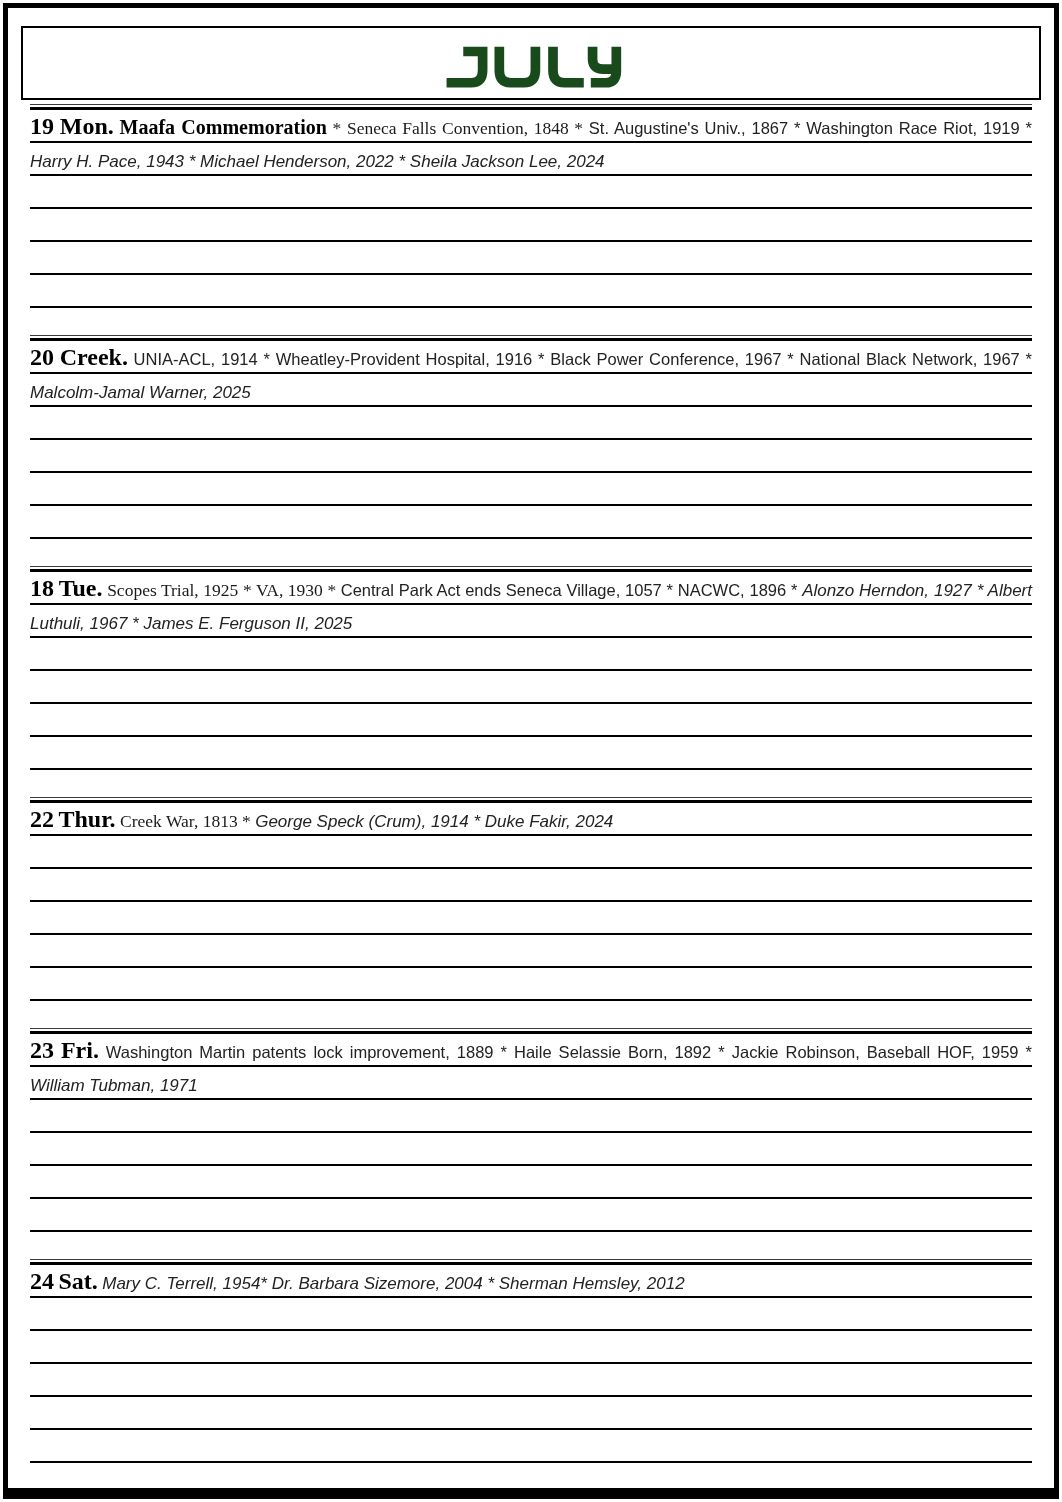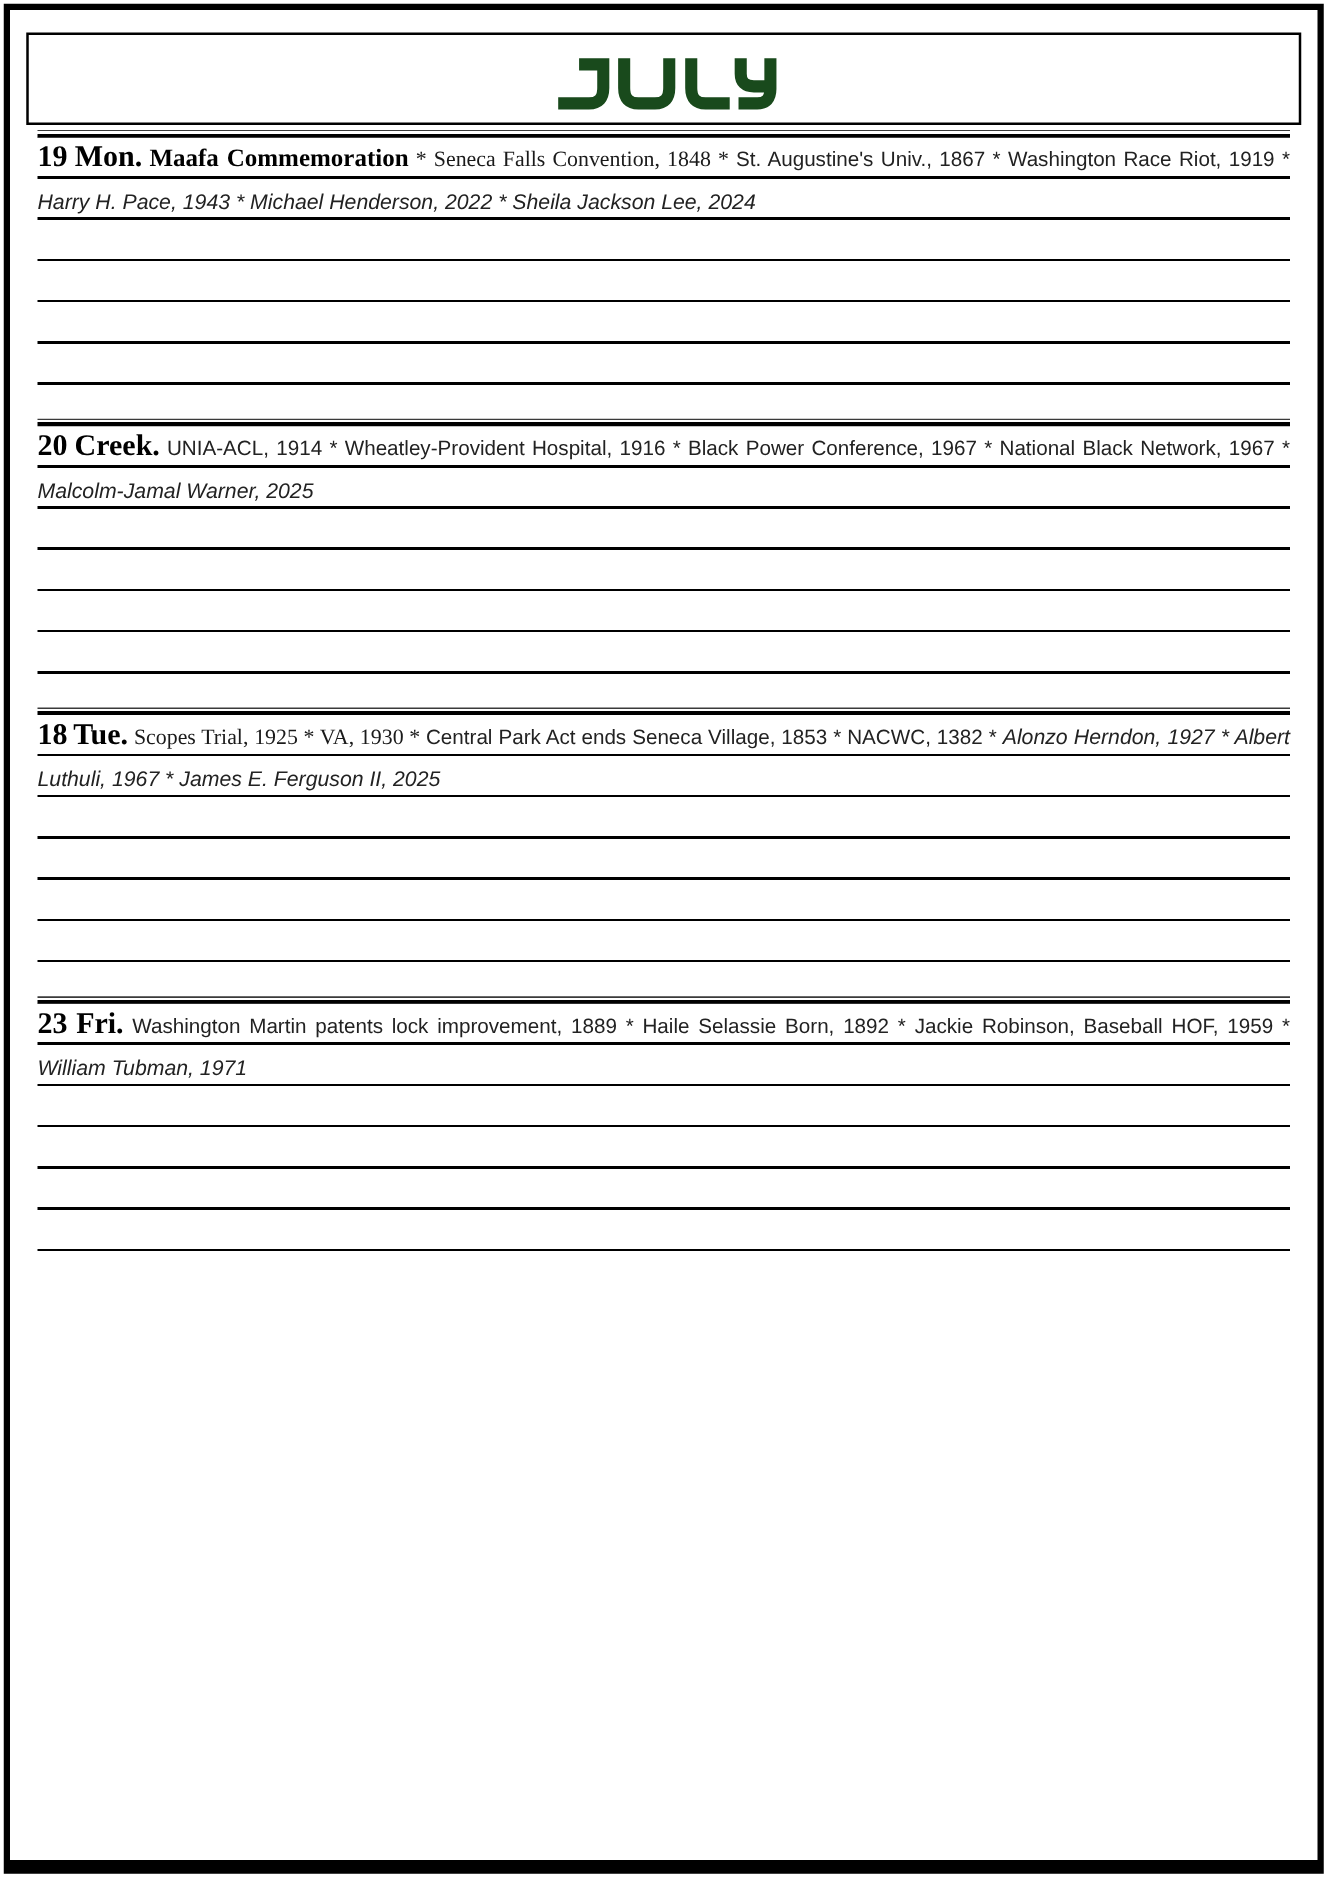--- a/index.html
+++ b/index.html
@@ -117,36 +117,62 @@
     </div>
 
     <div class="day-section">
       <div class="sep"></div>
       <div class="day-body">
         <p class="day-text">
           <span class="day-label">18</span>
           <span class="day-label">Tue.</span>
           <span class="holiday"></span>
           <span class="ev-serif">Scopes Trial, 1925 * VA, 1930 * </span>
-          <span class="ev-sans">Central Park Act ends Seneca Village, 1853 * NACWC, 1382 * </span>
+          <span class="ev-sans">Central Park Act ends Seneca Village, 1057 * NACWC, 1896 * </span>
           <span class="ev-italic">Alonzo Herndon, 1927 * Albert Luthuli, 1967 * James E. Ferguson II, 2025</span>
         </p>
       </div>
     </div>
 
+    <div class="day-section">
+      <div class="sep"></div>
+      <div class="day-body">
+        <p class="day-text">
+          <span class="day-label">22</span>
+          <span class="day-label">Thur.</span>
+          <span class="holiday"></span>
+          <span class="ev-serif">Creek War, 1813 * </span>
+          <span class="ev-sans"></span>
+          <span class="ev-italic">George Speck (Crum), 1914 * Duke Fakir, 2024</span>
+        </p>
+      </div>
+    </div>
 
     <div class="day-section">
       <div class="sep"></div>
       <div class="day-body">
         <p class="day-text">
           <span class="day-label">23</span>
           <span class="day-label">Fri.</span>
           <span class="holiday"></span>
           <span class="ev-serif"></span>
           <span class="ev-sans">Washington Martin patents lock improvement, 1889 * Haile Selassie Born, 1892 * Jackie Robinson, Baseball HOF, 1959 * </span>
           <span class="ev-italic">William Tubman, 1971</span>
         </p>
       </div>
     </div>
 
+    <div class="day-section">
+      <div class="sep"></div>
+      <div class="day-body">
+        <p class="day-text">
+          <span class="day-label">24</span>
+          <span class="day-label">Sat.</span>
+          <span class="holiday"></span>
+          <span class="ev-serif"></span>
+          <span class="ev-sans"></span>
+          <span class="ev-italic">Mary C. Terrell, 1954* Dr. Barbara Sizemore, 2004 * Sherman Hemsley, 2012</span>
+        </p>
+      </div>
+    </div>
 
   </div>
 </div>
 
 </body></html>

